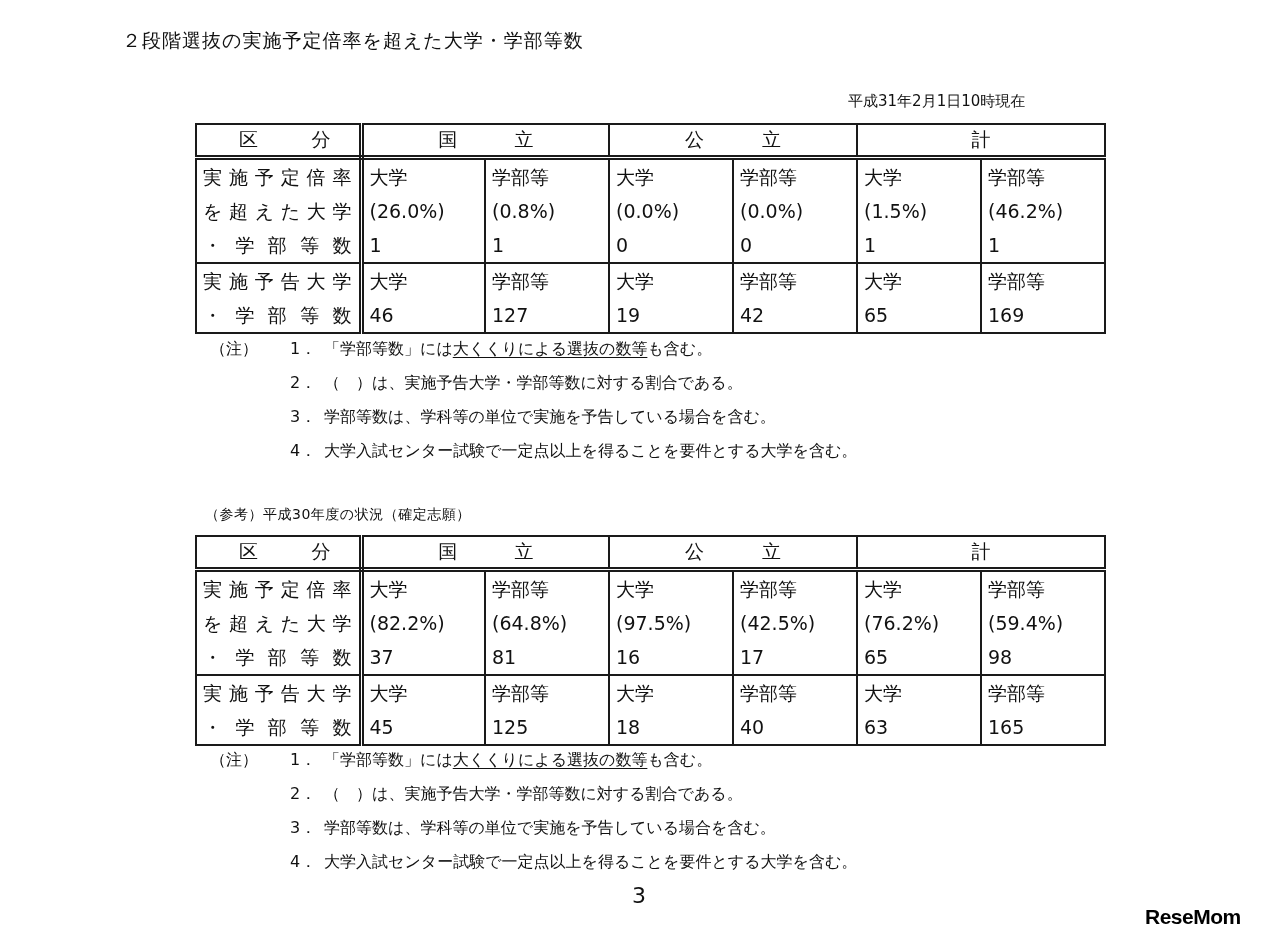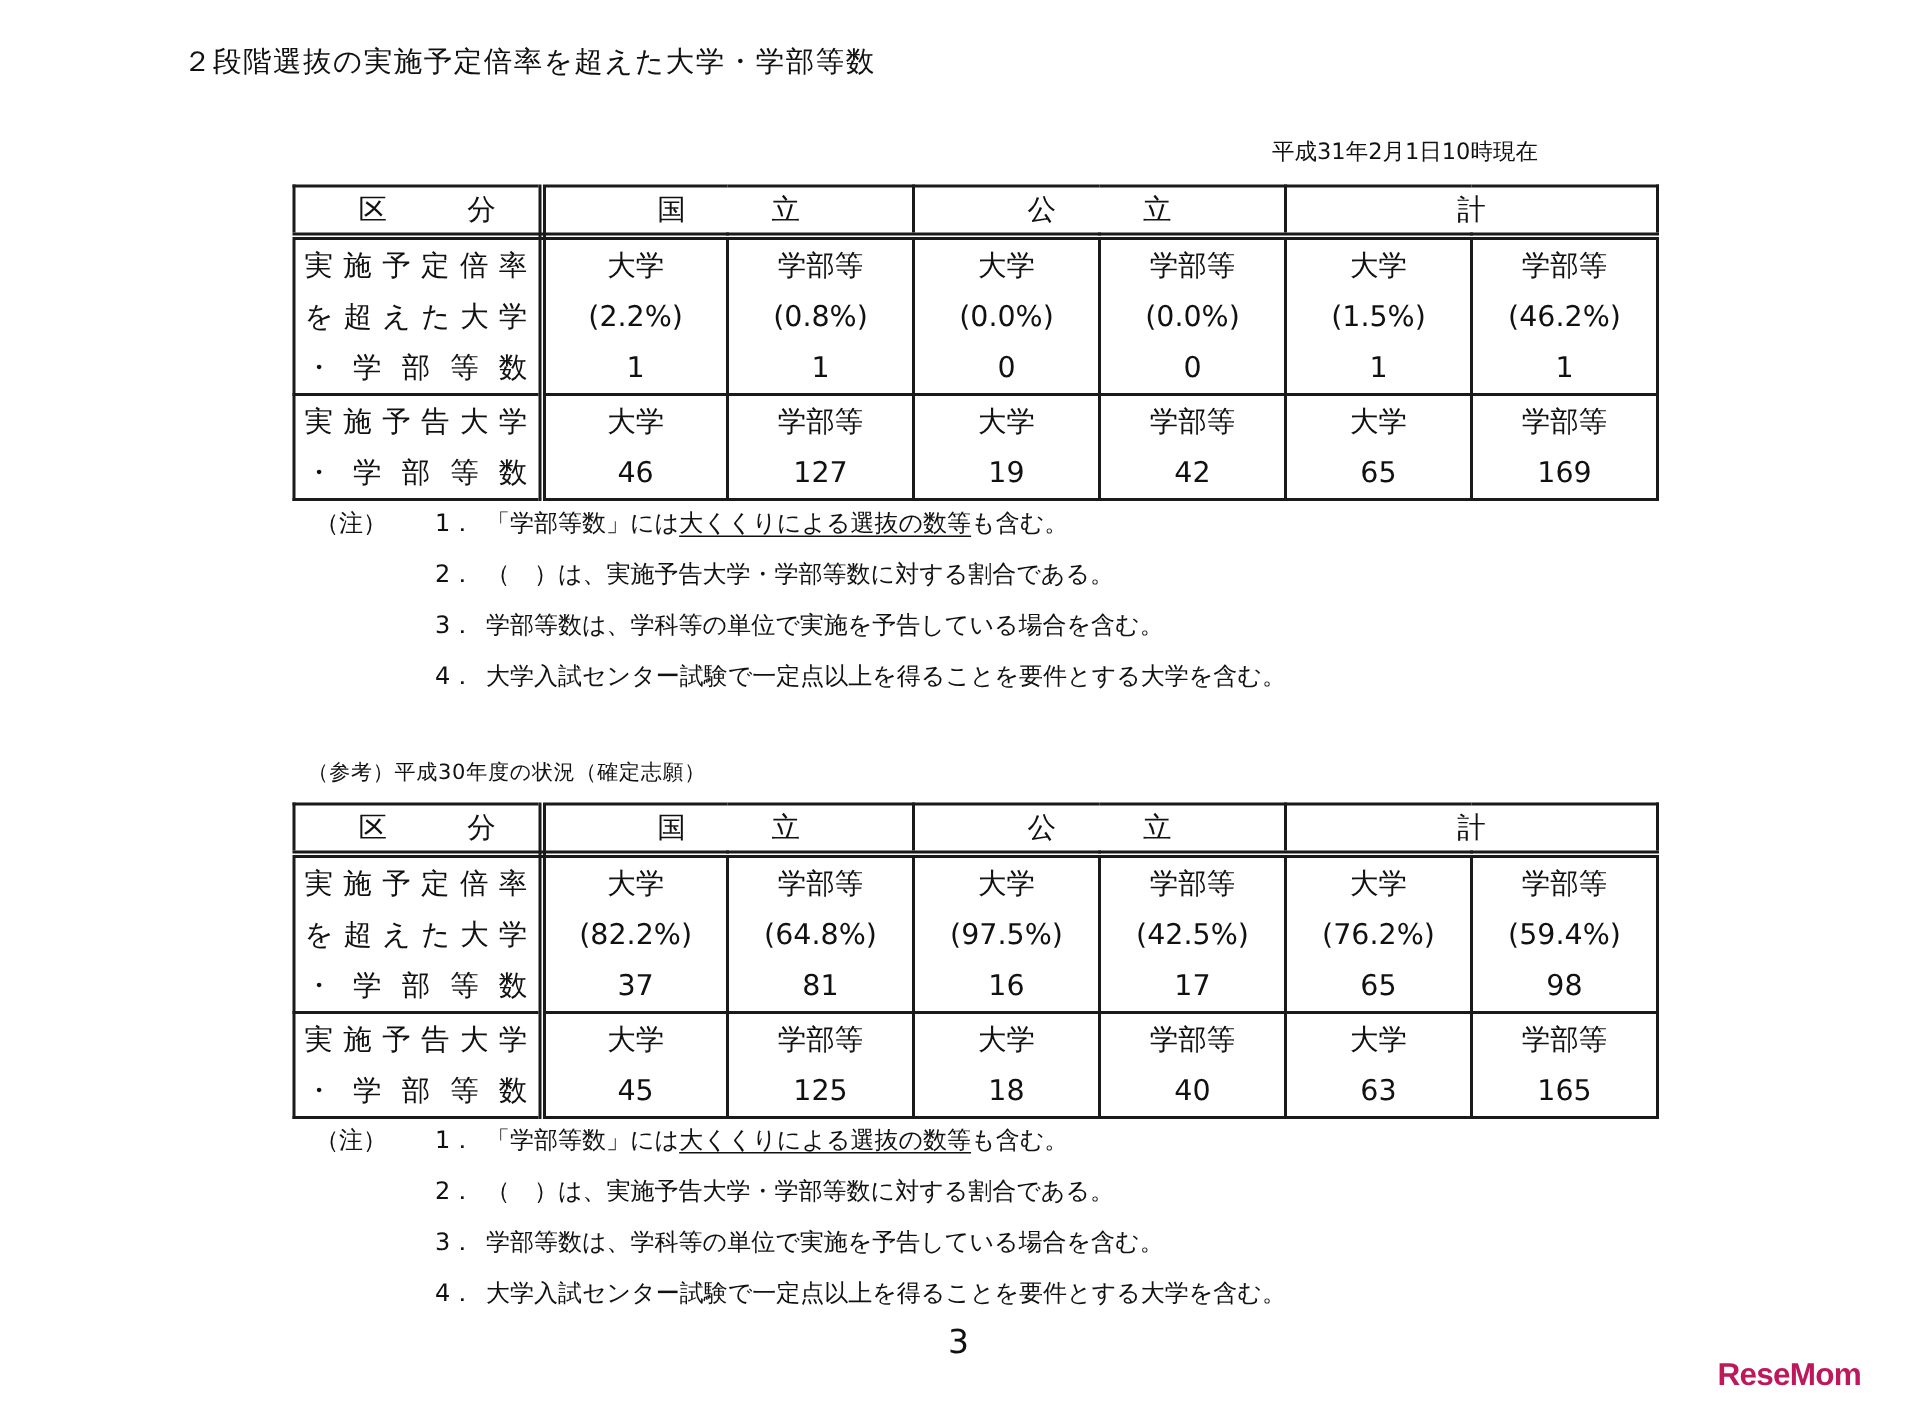--- a/index.html
+++ b/index.html
@@ -34,38 +34,38 @@
   .t2 { top: 535px; }
   table.grid tr.hdr td { height: 33px; text-align: center; border-bottom: 5px double #1a1a1a; }
   td.label-col { width: 165px; border-right: 5px double #1a1a1a !important; }
   td.cat-label {
     text-align: justify; text-align-last: justify; padding: 0 4px 0 4px;
     letter-spacing: 1px;
   }
   .hdr-split { display: flex; justify-content: space-around; padding: 0 40px; }
   .hdr-split.kubun { justify-content: space-between; padding: 0 22px 0 36px; }
   .line { height: 34px; line-height: 34px; }
-  td.val { text-align: center; padding-right: 8px; vertical-align: top; }
+  td.val { text-align: left; padding-right: 8px; vertical-align: top; }
   td.cat-label .line { display: block; }
   .notes {
     position: absolute; left: 210px; font-size: 16px;
   }
   .notes .row { height: 34px; line-height: 34px; display: flex; }
   .notes .head { width: 80px; }
   .notes .num { width: 34px; }
   .u { text-decoration: underline; text-underline-offset: 3px; }
   .n1 { top: 332px; }
   .n2 { top: 743px; }
   .page-no {
     position: absolute; left: 632px; top: 883px; font-size: 22px;
   }
   .logo {
     position: absolute; left: 1145px; top: 905px;
     font-family: "Liberation Sans", sans-serif; font-weight: bold;
-    font-size: 21px; color: #be185d; letter-spacing: -0.5px;
+    font-size: 21px; color: #000000; letter-spacing: -0.5px;
   }
 </style>
 </head>
 <body>
 
 <div class="title">２段階選抜の実施予定倍率を超えた大学・学部等数</div>
 <div class="asof">平成31年2月1日10時現在</div>
 
 <table class="grid t1">
   <colgroup>
@@ -100,21 +100,21 @@
     <td colspan="2">計</td>
   </tr>
   <tr>
     <td class="label-col cat-label">
       <span class="line">実施予定倍率</span>
       <span class="line">を超えた大学</span>
       <span class="line">・学部等数</span>
     </td>
     <td class="val">
           <div class="line">大学</div>
-          <div class="line">(2.2%)</div>
+          <div class="line">(26.0%)</div>
           <div class="line">1</div>
         </td>
     <td class="val">
           <div class="line">学部等</div>
           <div class="line">(0.8%)</div>
           <div class="line">1</div>
         </td>
     <td class="val">
           <div class="line">大学</div>
           <div class="line">(0.0%)</div>

